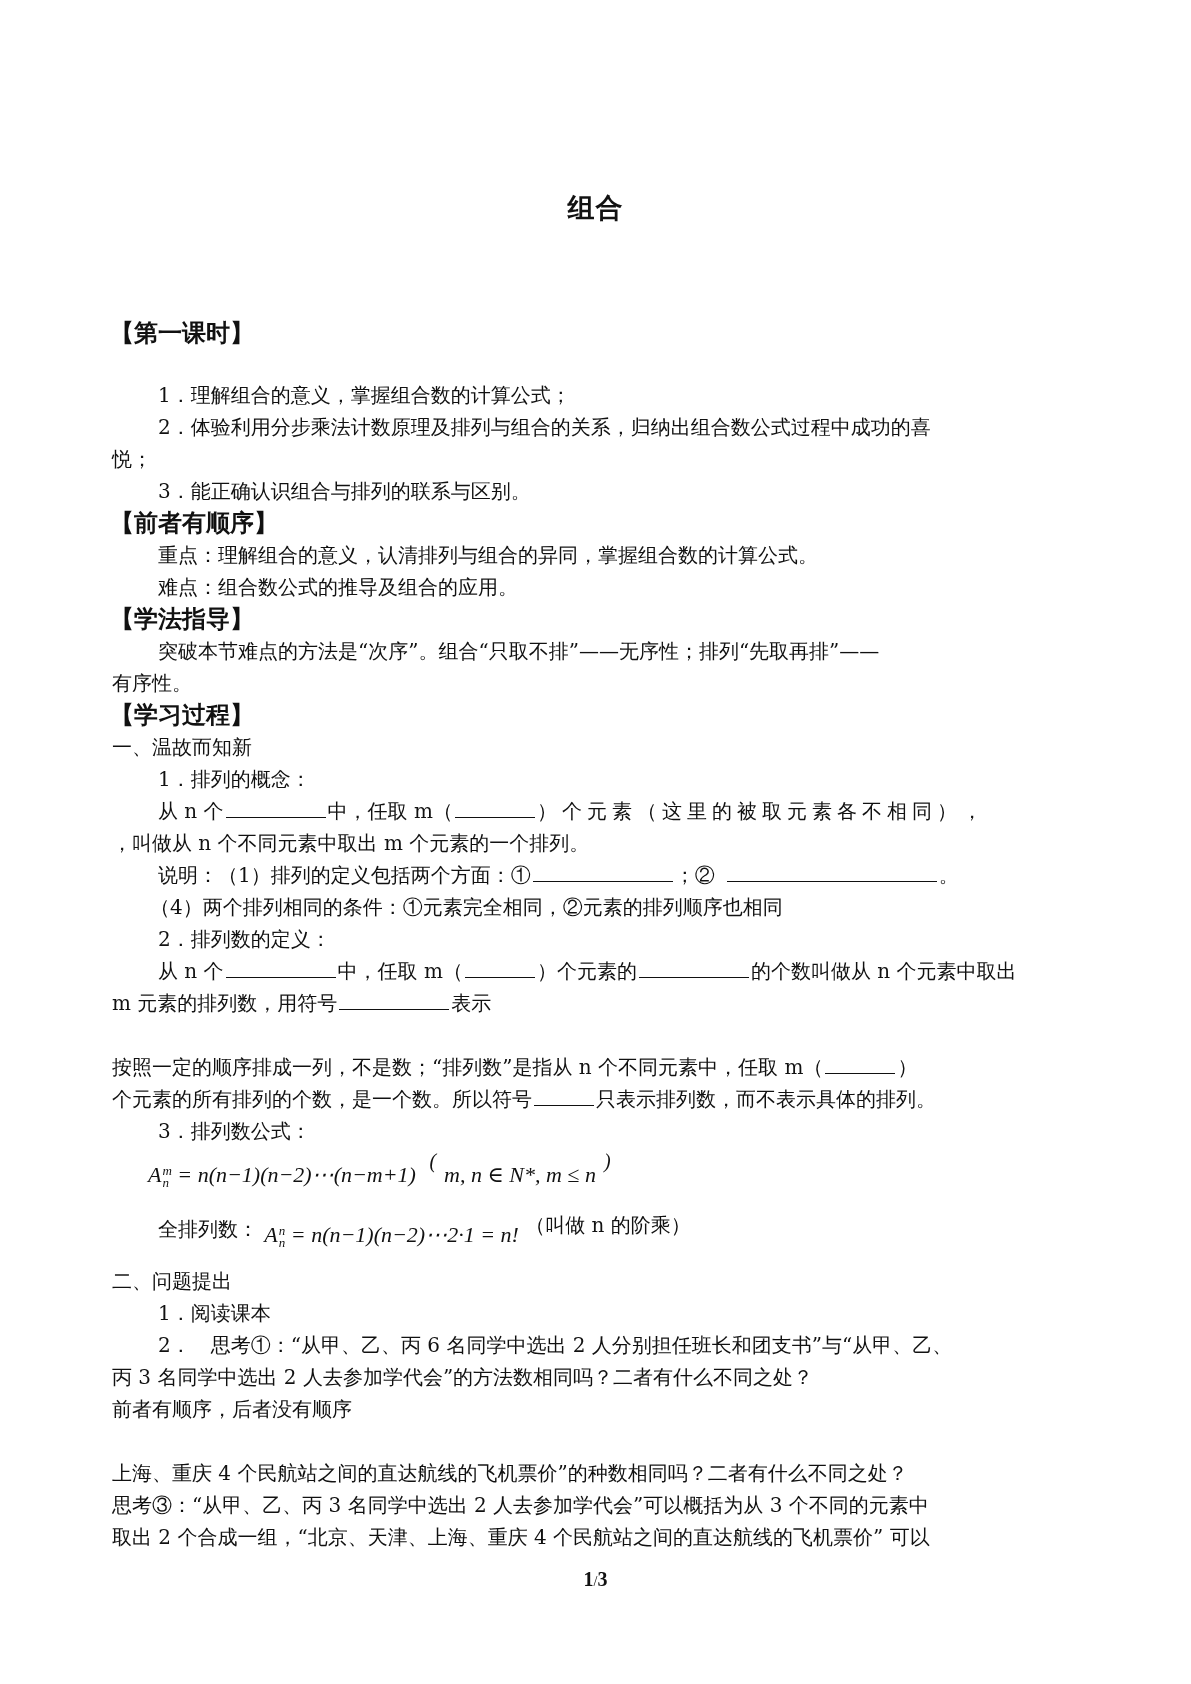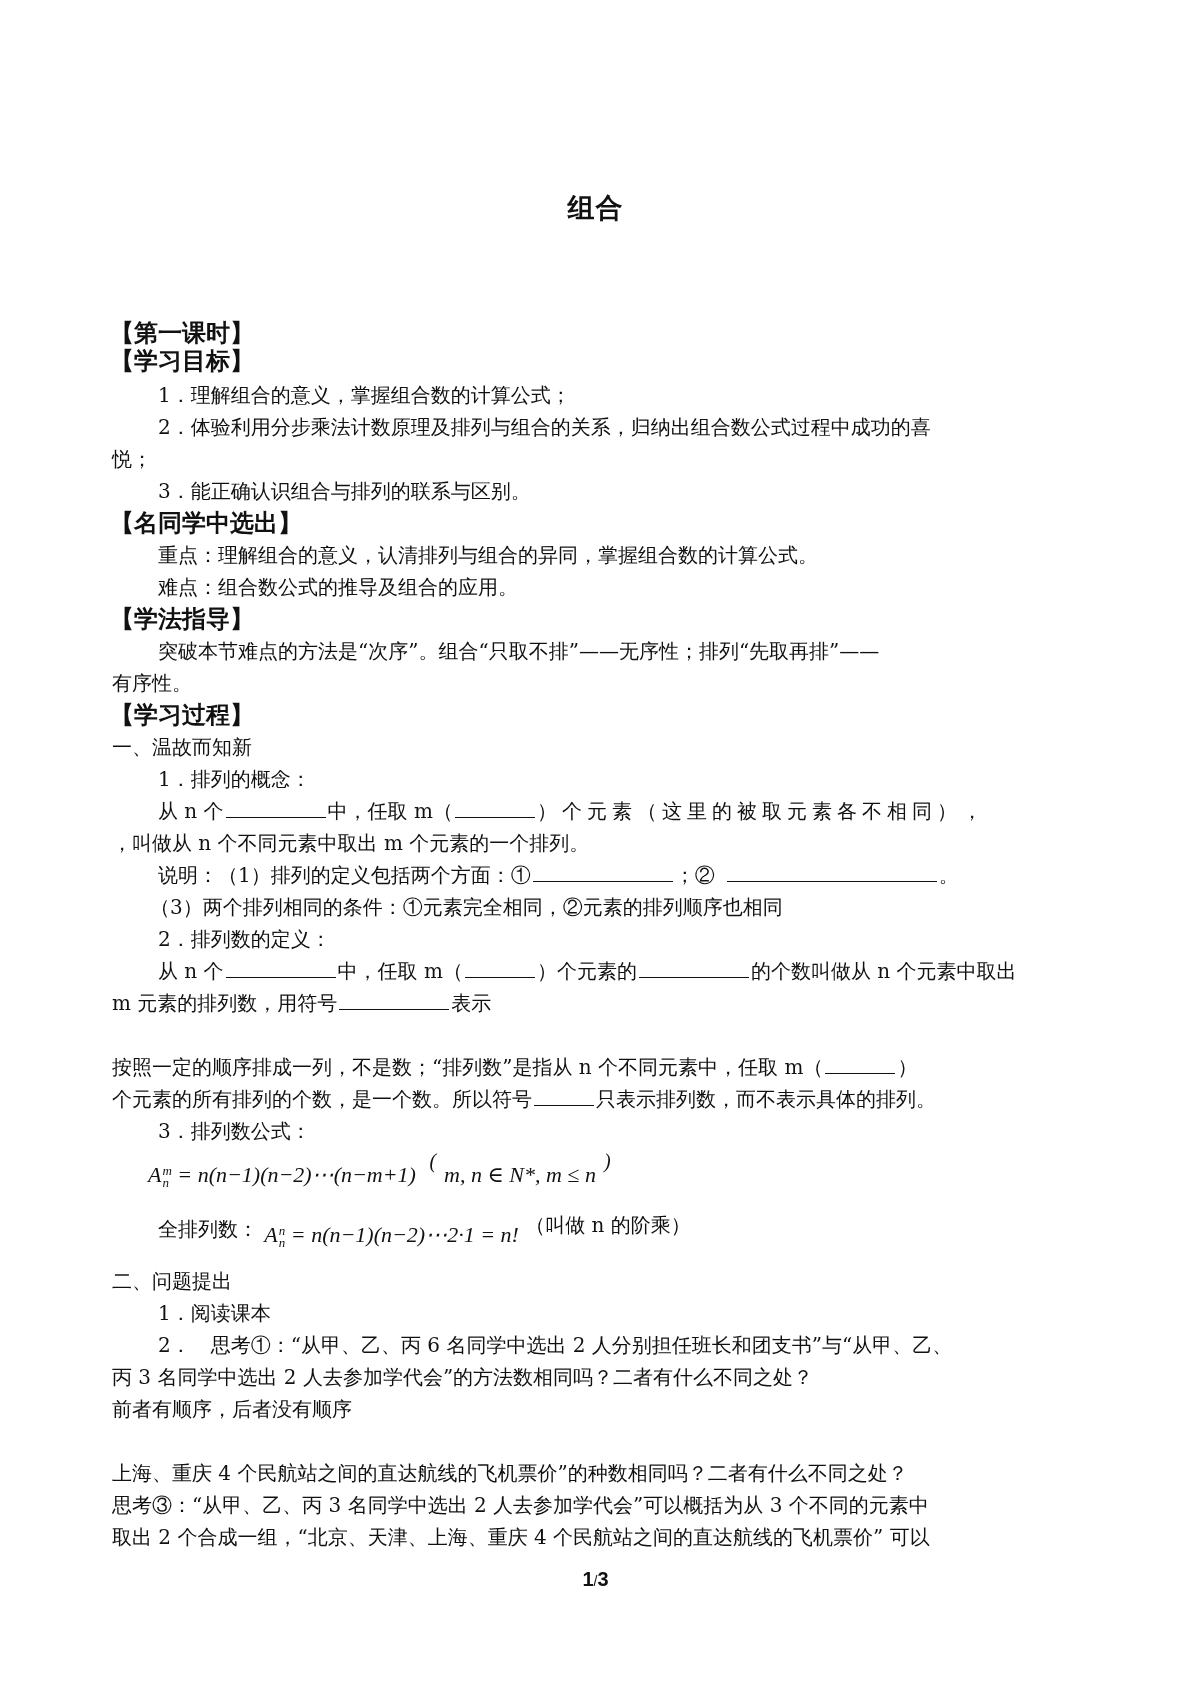--- a/index.html
+++ b/index.html
@@ -11,58 +11,57 @@
   .line { position: absolute; left: 112px; width: 980px; font-size: 20px; line-height: 30px; white-space: nowrap; }
   .heading { font-family: "DejaVu Sans", sans-serif; font-weight: bold; font-size: 24px; left: 110px; }
   .ind { left: 158px; }
   .ind2 { left: 150px; }
   .blank { display: inline-block; border-bottom: 1.5px solid #111; height: 20px; vertical-align: baseline; margin: 0 2px; }
   .math { font-family: "Liberation Serif", "DejaVu Serif", serif; font-style: italic; font-size: 22px; }
   .math .up { font-style: normal; }
   .sub-sup { display: inline-flex; flex-direction: column; font-size: 13px; line-height: 12px; vertical-align: middle; margin-left: 1px; }
   .paren-small { font-family: "Liberation Serif", serif; font-size: 20px; position: relative; top: -14px; margin: 0 8px; }
   .footer { position: absolute; top: 1542px; left: 0; width: 1191px; text-align: center;
-            font-family: Liberation Sans, sans-serif; font-weight: bold; font-size: 20px; }
+            font-family: Liberation Serif, serif; font-weight: bold; font-size: 20px; }
 </style>
 </head>
 <body>
 
 <div class="page">
 
   <div class="title">组合</div>
 
   <div class="line heading" style="top:318px">【第一课时】</div>
-  <div class="line heading" style="top:346px">【学习目标】</div>
 
   <div class="line ind" style="top:380px">1．理解组合的意义，掌握组合数的计算公式；</div>
   <div class="line ind" style="top:412px">2．体验利用分步乘法计数原理及排列与组合的关系，归纳出组合数公式过程中成功的喜</div>
   <div class="line" style="top:444px">悦；</div>
   <div class="line ind" style="top:476px">3．能正确认识组合与排列的联系与区别。</div>
 
-  <div class="line heading" style="top:508px">【名同学中选出】</div>
+  <div class="line heading" style="top:508px">【前者有顺序】</div>
   <div class="line ind" style="top:540px">重点：理解组合的意义，认清排列与组合的异同，掌握组合数的计算公式。</div>
   <div class="line ind" style="top:572px">难点：组合数公式的推导及组合的应用。</div>
 
   <div class="line heading" style="top:604px">【学法指导】</div>
   <div class="line ind" style="top:636px">突破本节难点的方法是“次序”。组合“只取不排”——无序性；排列“先取再排”——</div>
   <div class="line" style="top:668px">有序性。</div>
 
   <div class="line heading" style="top:700px">【学习过程】</div>
   <div class="line" style="top:732px">一、温故而知新</div>
   <div class="line ind" style="top:764px">1．排列的概念：</div>
 
   <div class="line ind" style="top:796px">
     <span>从 n 个</span><span class="blank" style="width:100px"></span><span>中，任取 m（</span><span class="blank" style="width:80px"></span><span style="letter-spacing:5px">）个元素（这里的被取元素各不相同），</span>
   </div>
   <div class="line" style="top:828px">，叫做从 n 个不同元素中取出 m 个元素的一个排列。</div>
 
   <div class="line ind" style="top:860px">
     <span>说明：（1）排列的定义包括两个方面：①</span><span class="blank" style="width:140px"></span><span>；②</span><span class="blank" style="width:210px;margin-left:12px"></span><span>。</span>
   </div>
-  <div class="line ind2" style="top:892px">（3）两个排列相同的条件：①元素完全相同，②元素的排列顺序也相同</div>
+  <div class="line ind2" style="top:892px">（4）两个排列相同的条件：①元素完全相同，②元素的排列顺序也相同</div>
 
   <div class="line ind" style="top:924px">2．排列数的定义：</div>
   <div class="line ind" style="top:956px">
     <span>从 n 个</span><span class="blank" style="width:110px"></span><span>中，任取 m（</span><span class="blank" style="width:70px"></span><span>）个元素的</span><span class="blank" style="width:110px"></span><span>的个数叫做从 n 个元素中取出</span>
   </div>
   <div class="line" style="top:988px">
     <span>m 元素的排列数，用符号</span><span class="blank" style="width:110px"></span><span>表示</span>
   </div>
 
   <div class="line" style="top:1052px">

